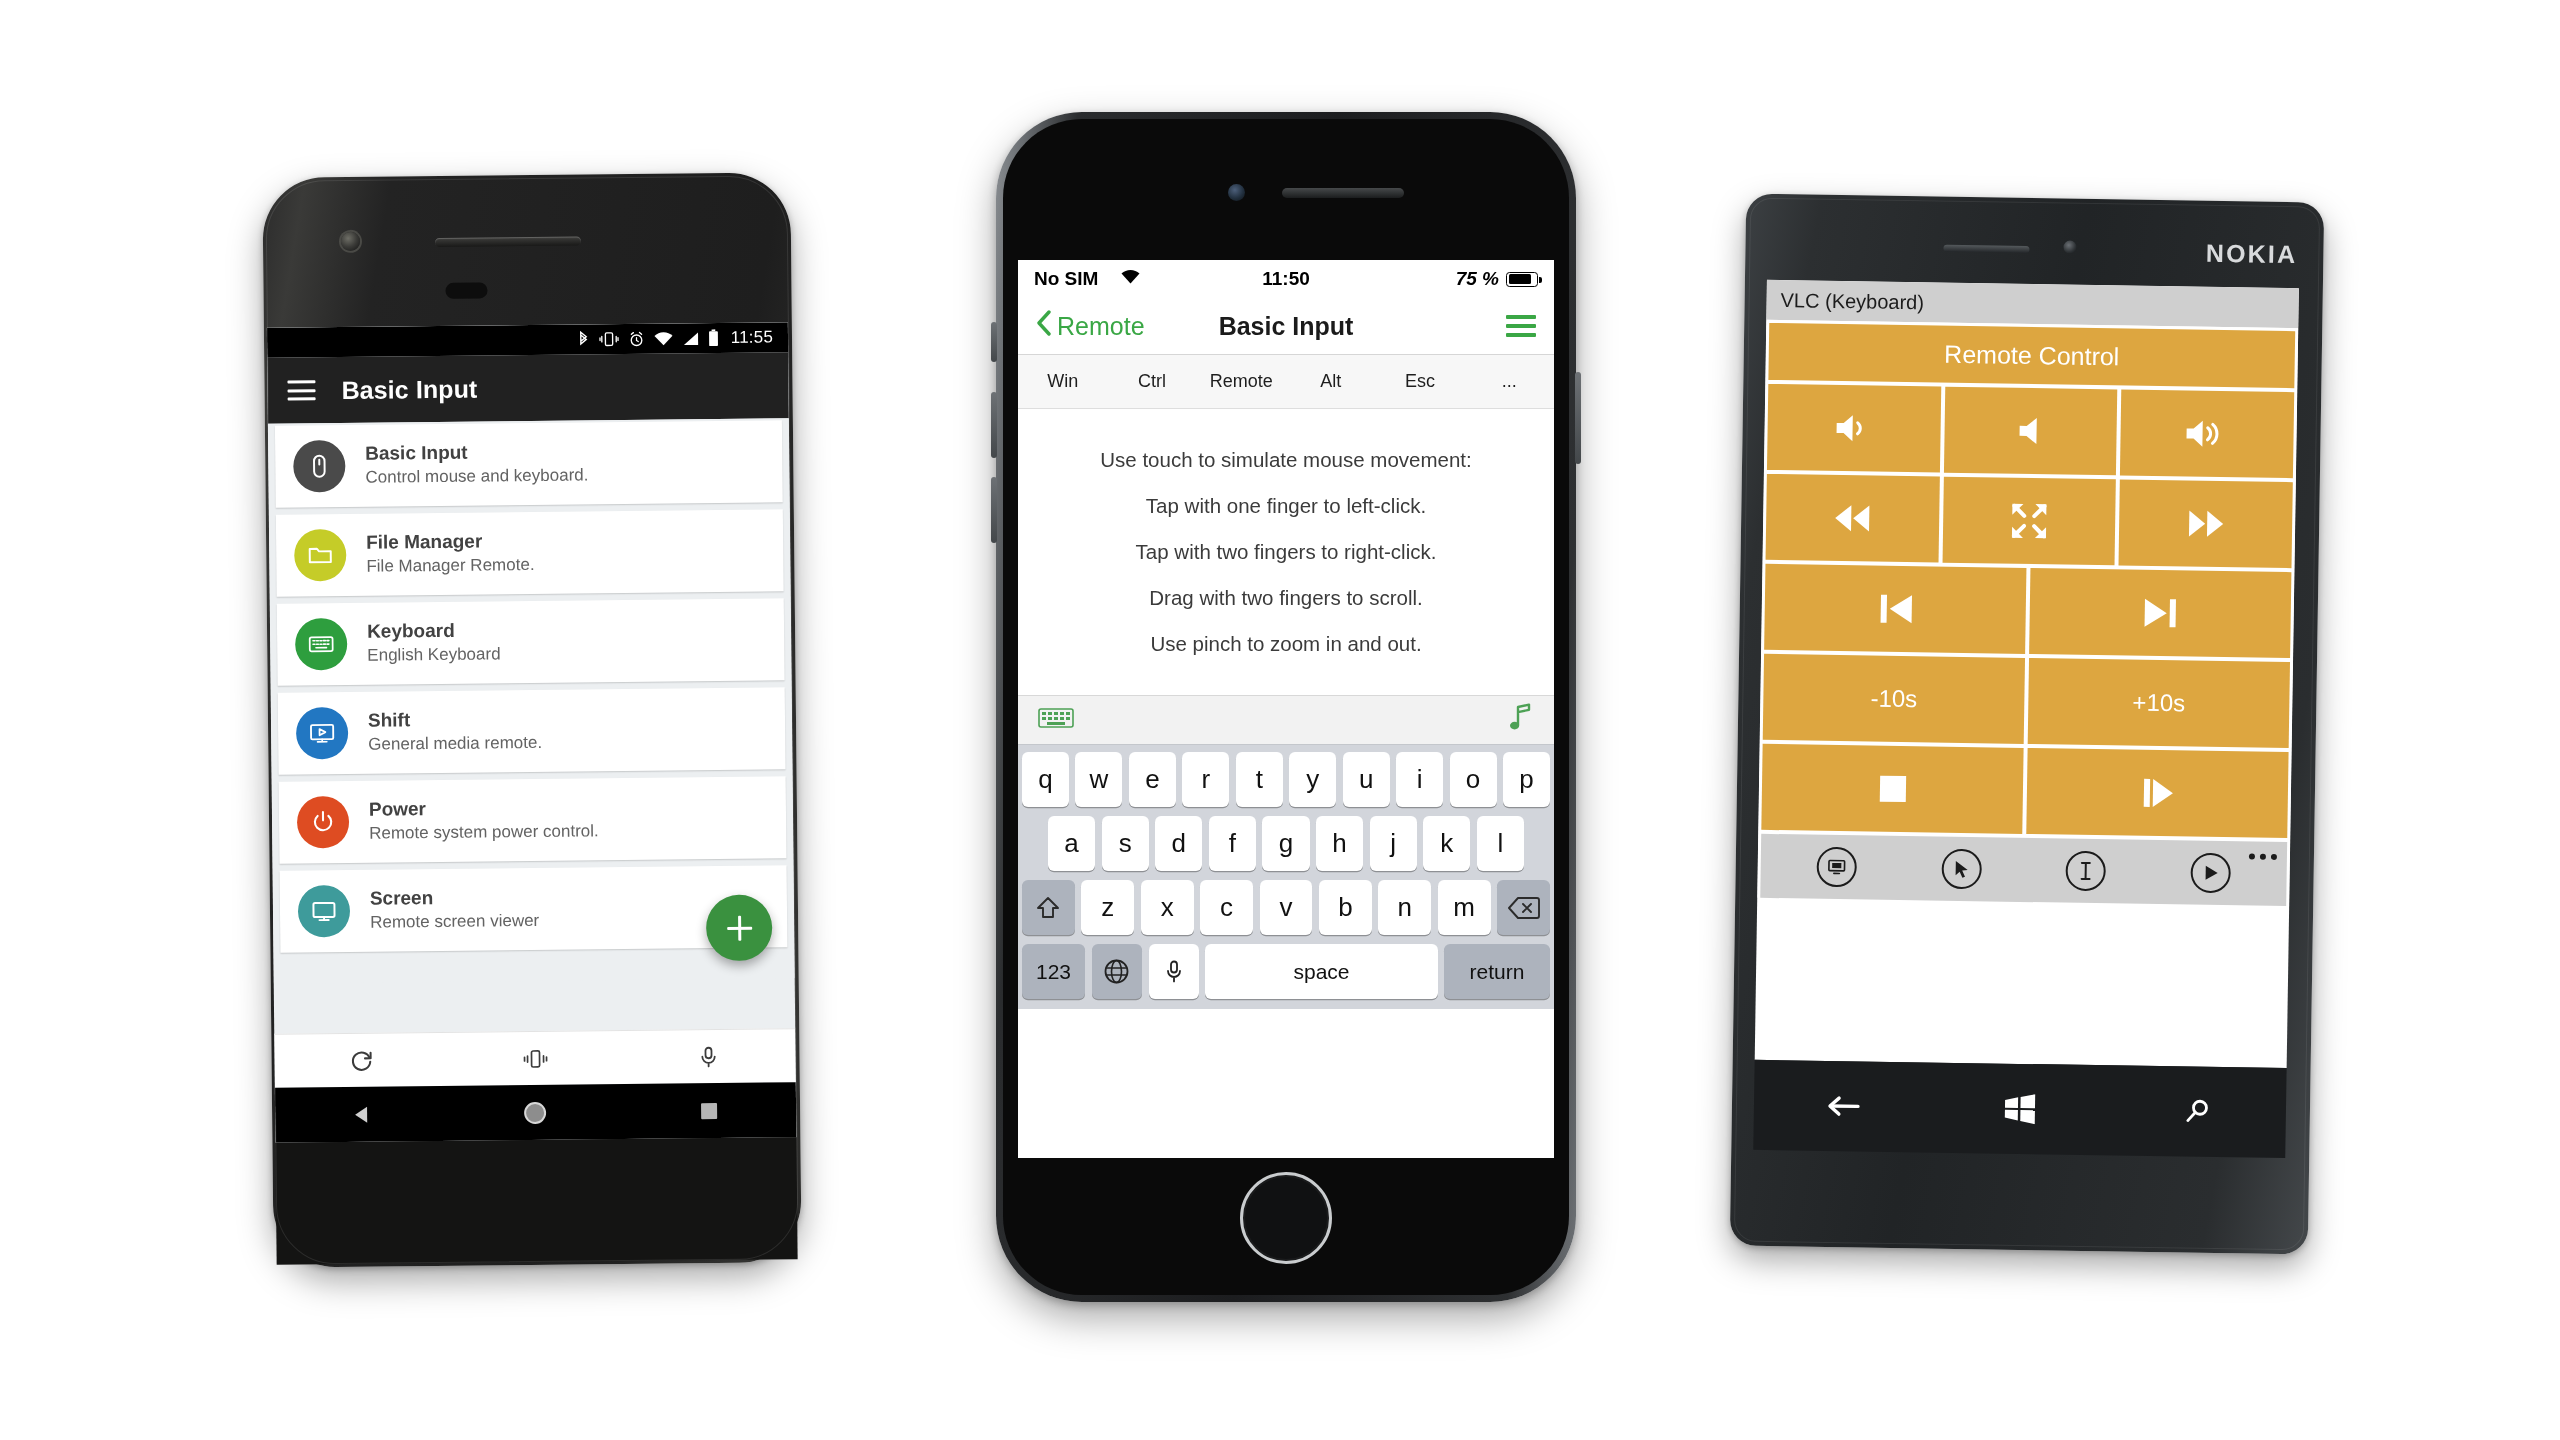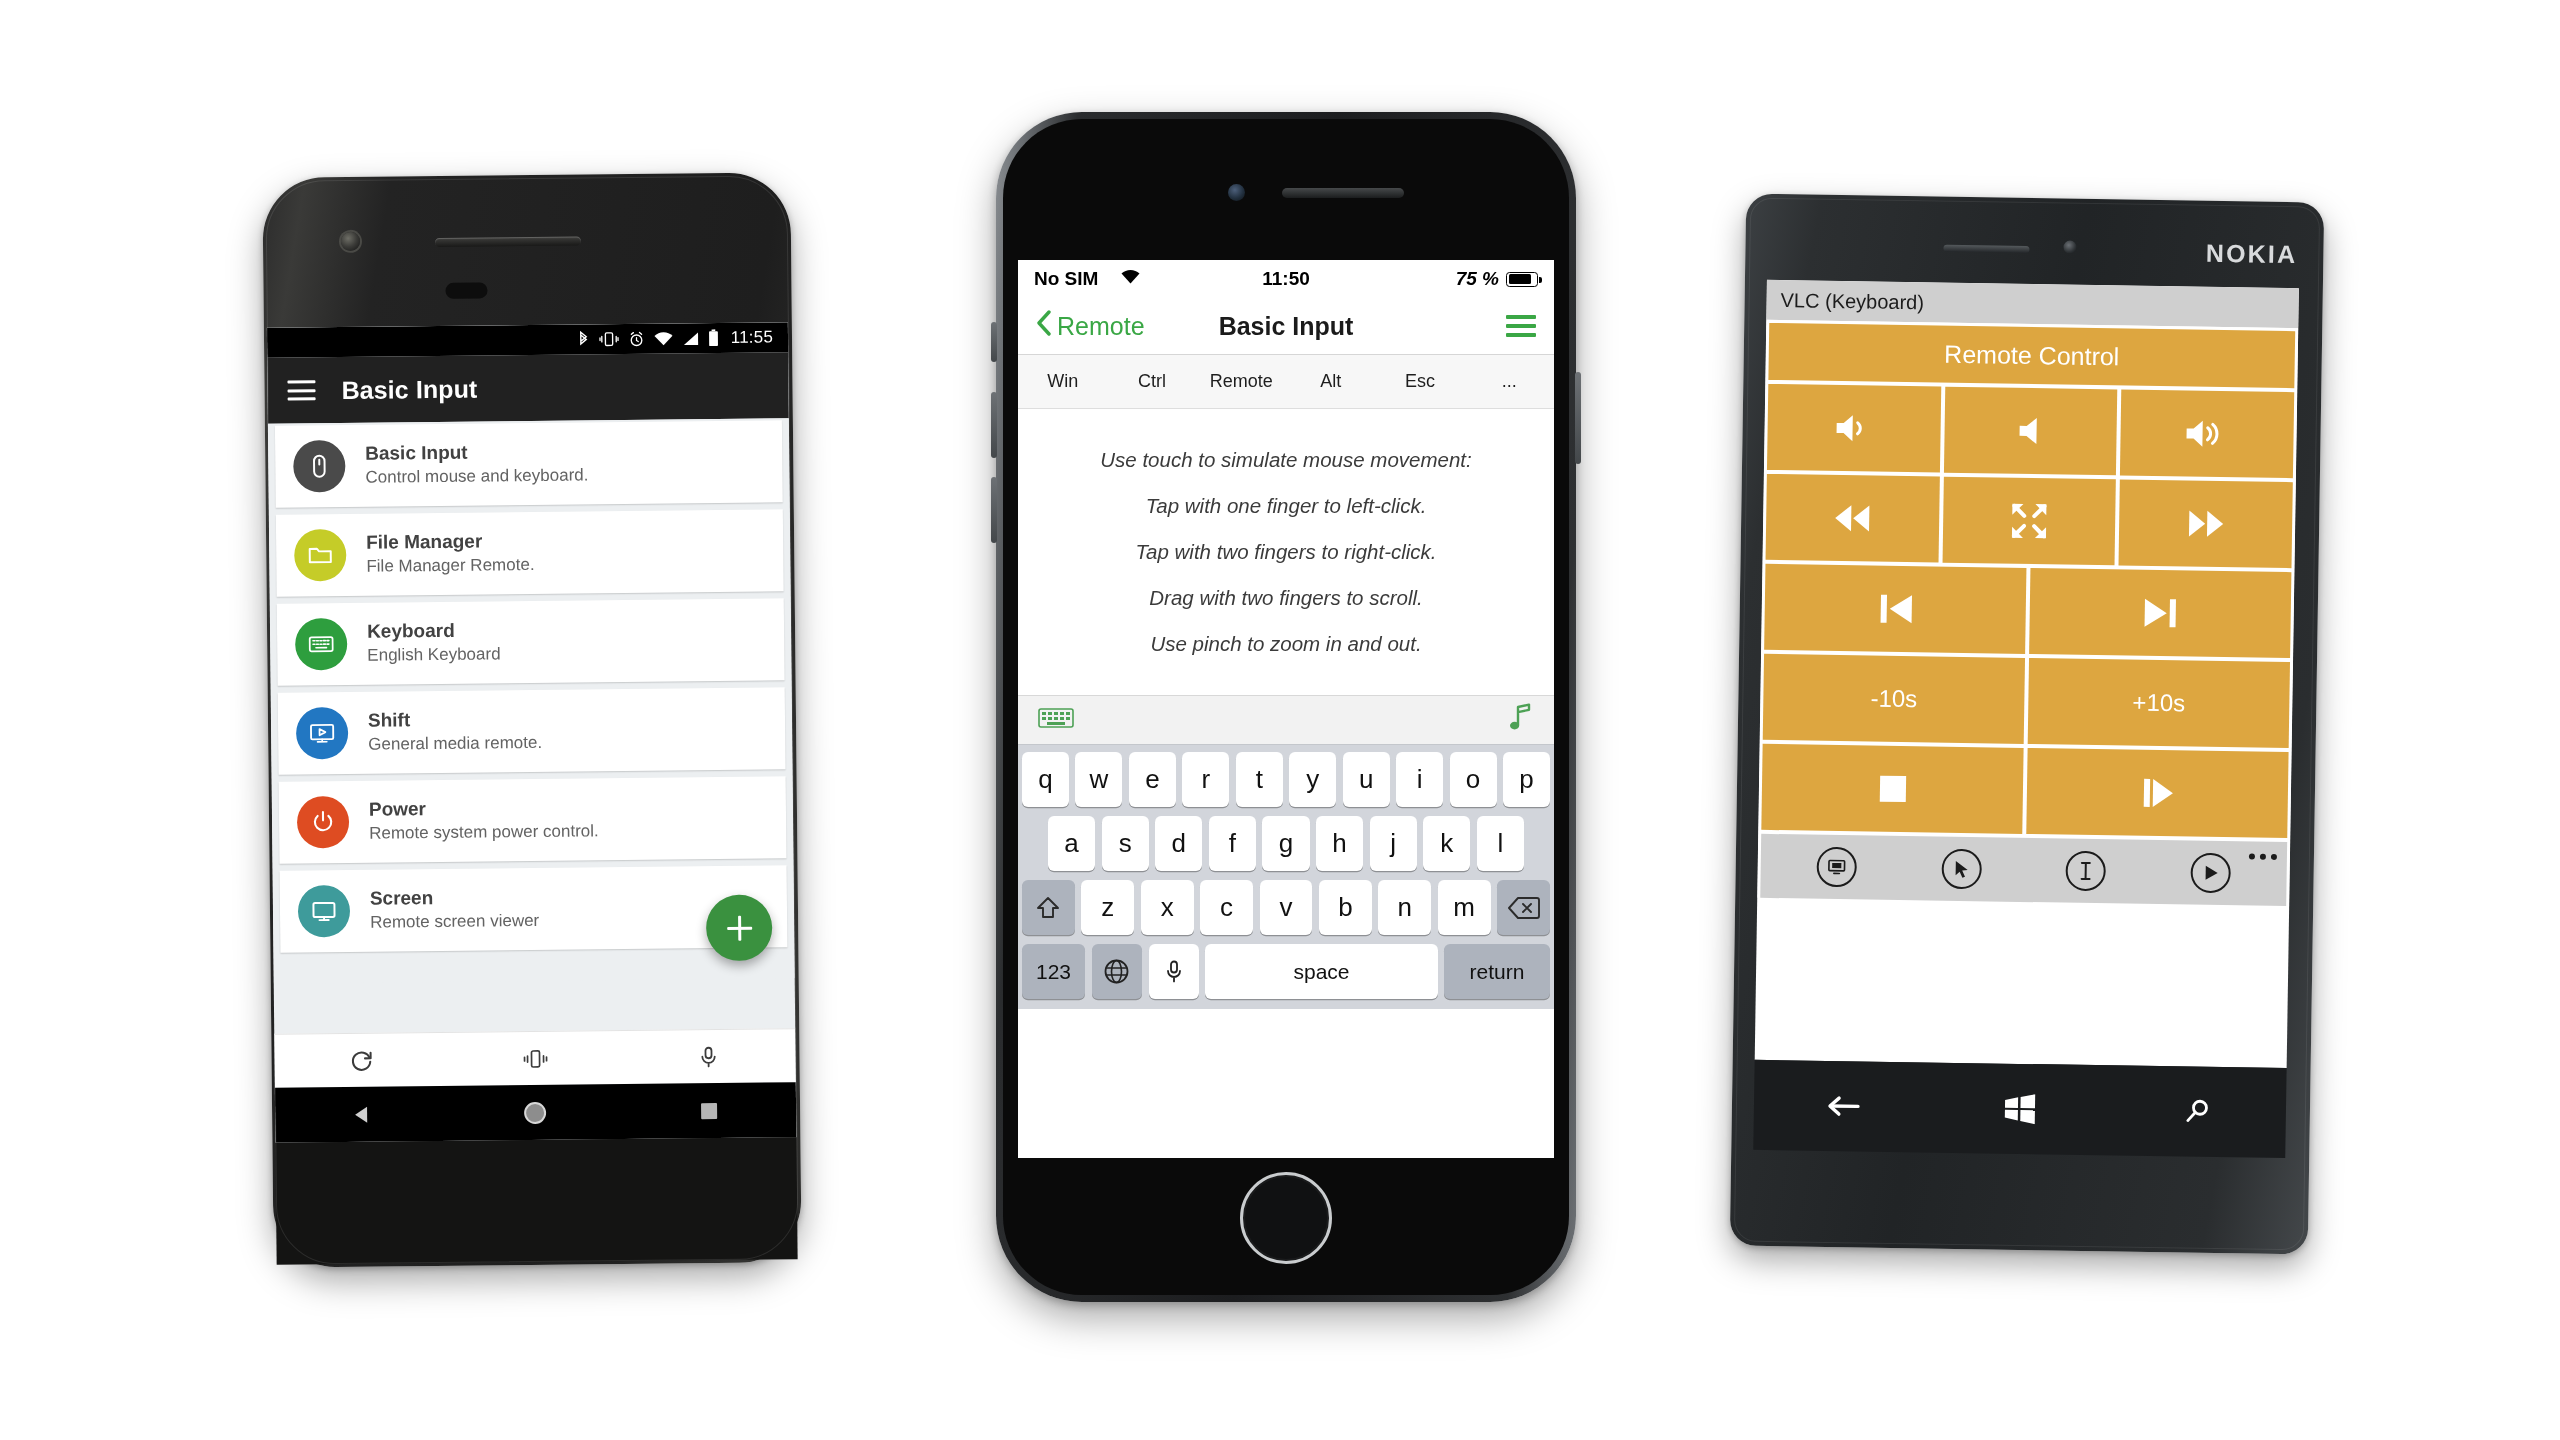--- a/index.html
+++ b/index.html
@@ -113,21 +113,21 @@
     position:relative;
   }
   .ip-back{ display:flex; align-items:center; gap:5px; color:#3aa745; font-size:25px; cursor:pointer; }
   .ip-navtitle{ position:absolute; left:0; right:0; text-align:center; font-size:25px; font-weight:700; color:#1b1b1b; pointer-events:none; }
   .ip-menu{ margin-left:auto; width:30px; height:22px; display:flex; flex-direction:column; justify-content:space-between; cursor:pointer; z-index:2; }
   .ip-menu i{ height:4px; background:#3aa745; border-radius:1px; }
   .ip-modrow{
     height:54px; background:#f7f7f7; display:flex; align-items:center; border-bottom:1px solid #dedede;
   }
   .ip-modrow .mk{ flex:1; text-align:center; font-size:18px; color:#1e1e1e; cursor:pointer; }
-  .ip-body{ background:#fff; height:286px; display:flex; flex-direction:column; justify-content:center; gap:22px; padding:0 10px;font-style:italic; }
+  .ip-body{ background:#fff; height:286px; display:flex; flex-direction:column; justify-content:center; gap:22px; padding:0 10px; }
   .ip-body p{ text-align:center; font-size:20.5px; color:#3b3b3b; }
   .ip-accessory{
     height:50px; background:#f2f2f2; border-top:1px solid #d8d8d8; border-bottom:1px solid #c4c7cc;
     display:flex; align-items:center; justify-content:space-between; padding:0 20px;
   }
   .kb{ background:#d2d5db; padding:7px 4px 8px 4px; }
   .kb-row{ display:flex; justify-content:center; gap:6.5px; margin-bottom:9px; }
   .kb-row:last-child{ margin-bottom:2px; }
   .key{
     background:#fff; border-radius:6px; height:55px; min-width:42px; flex:1;

